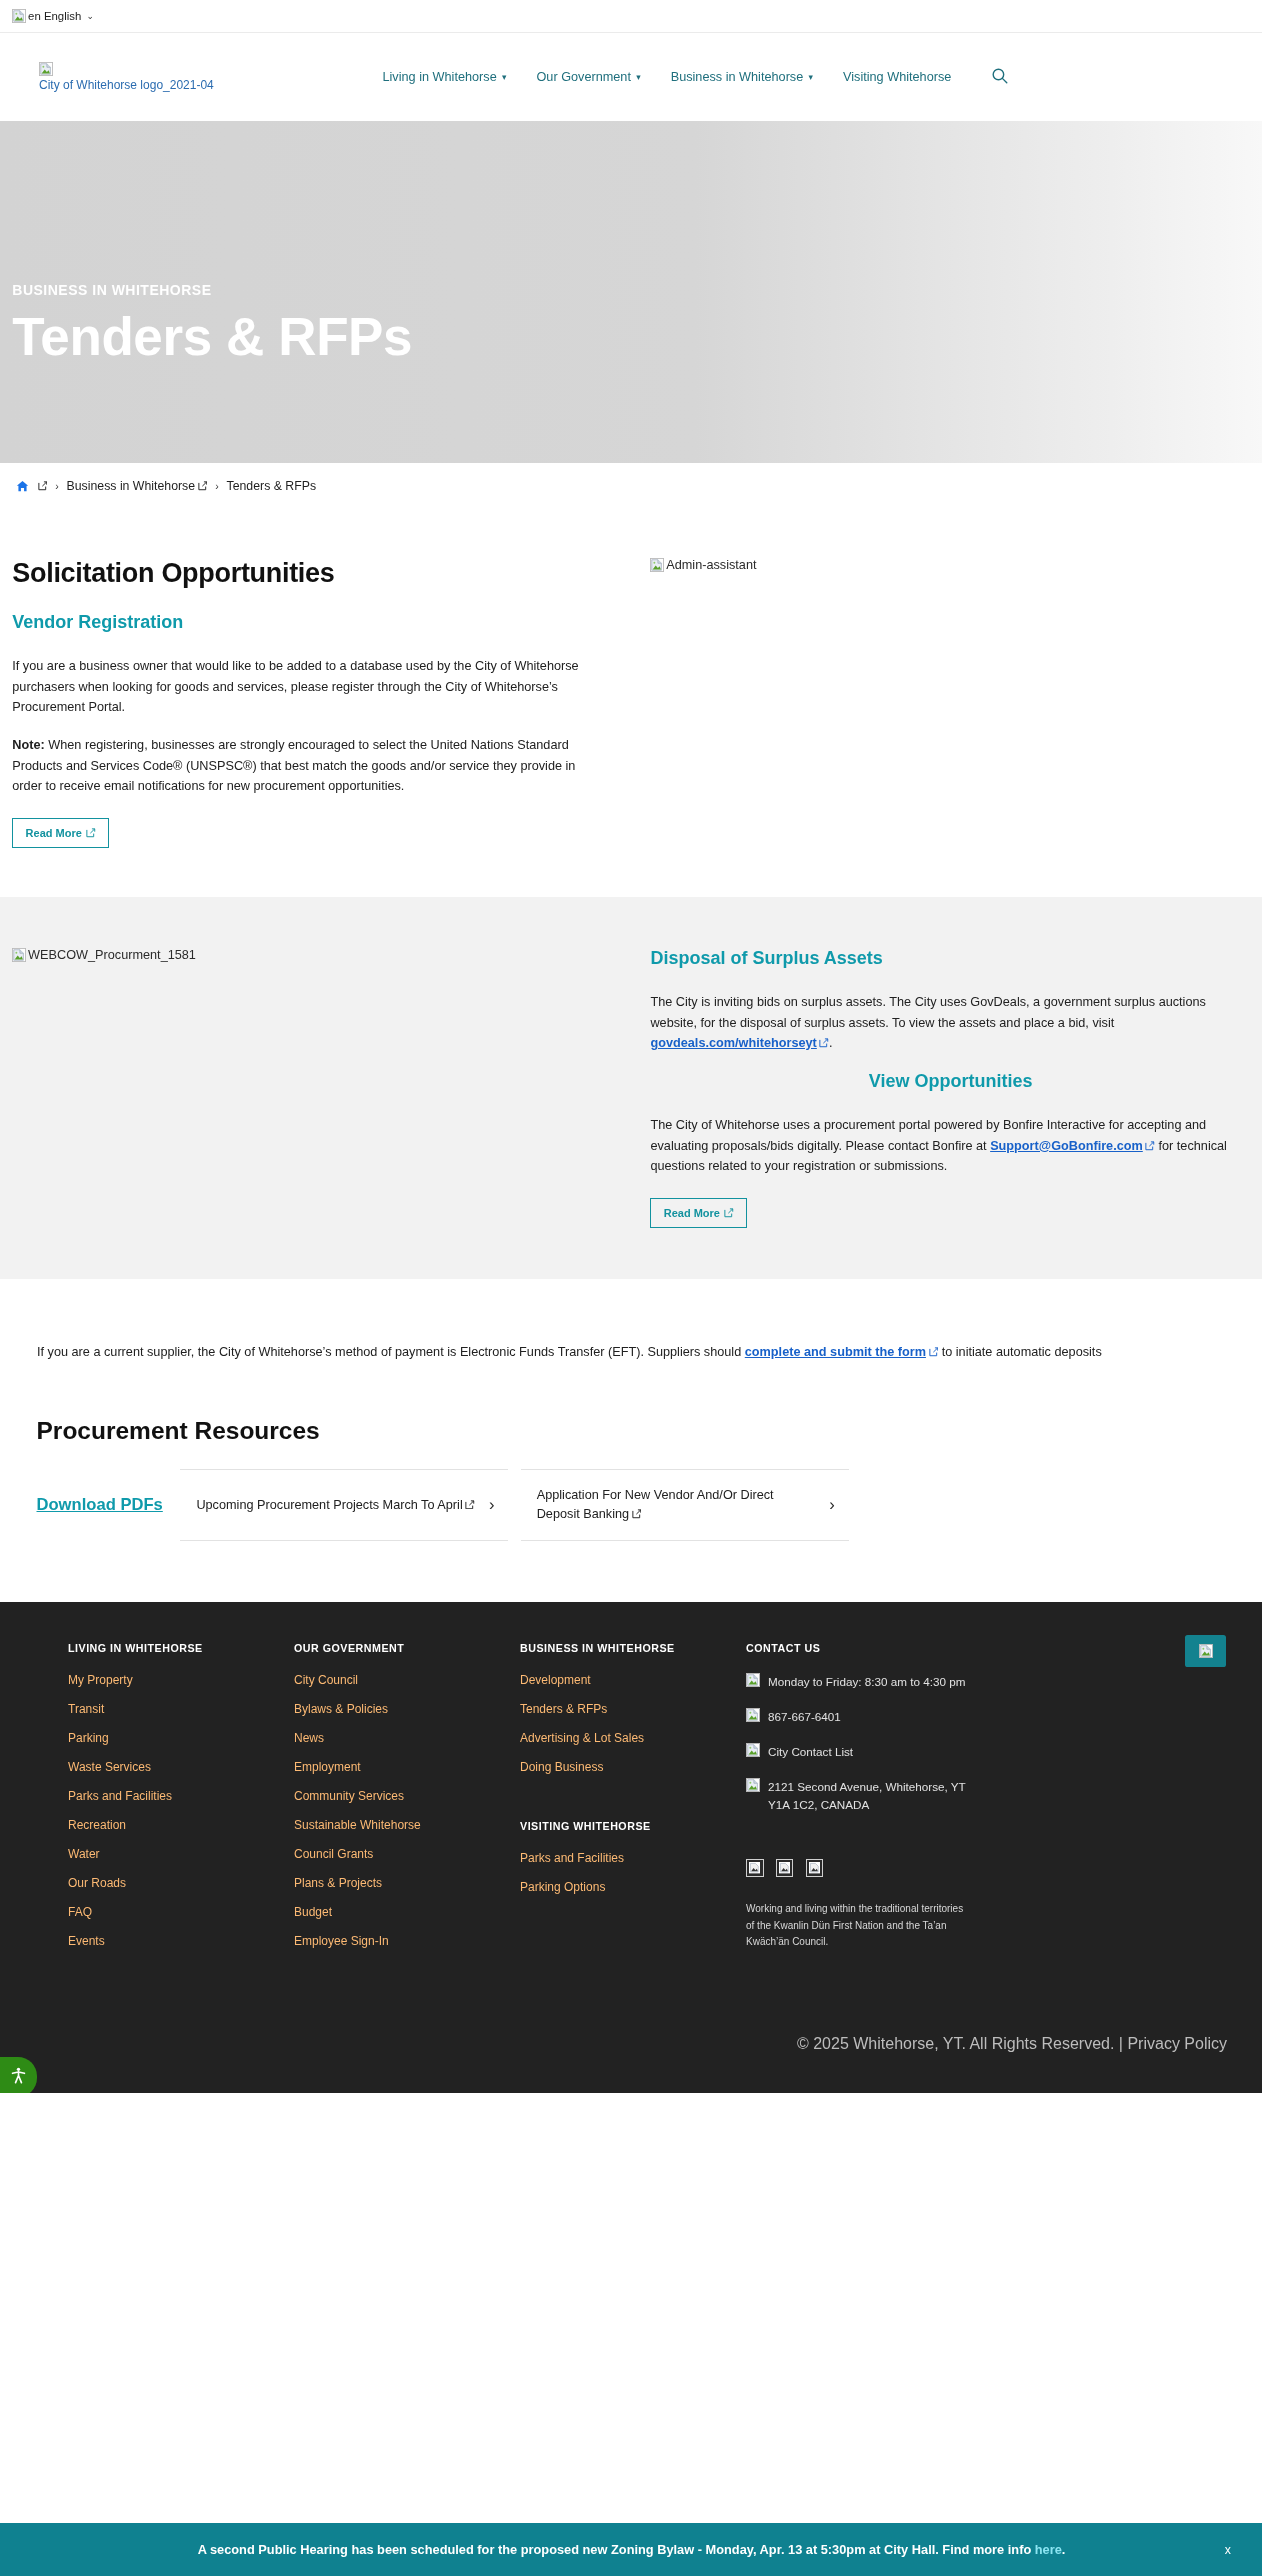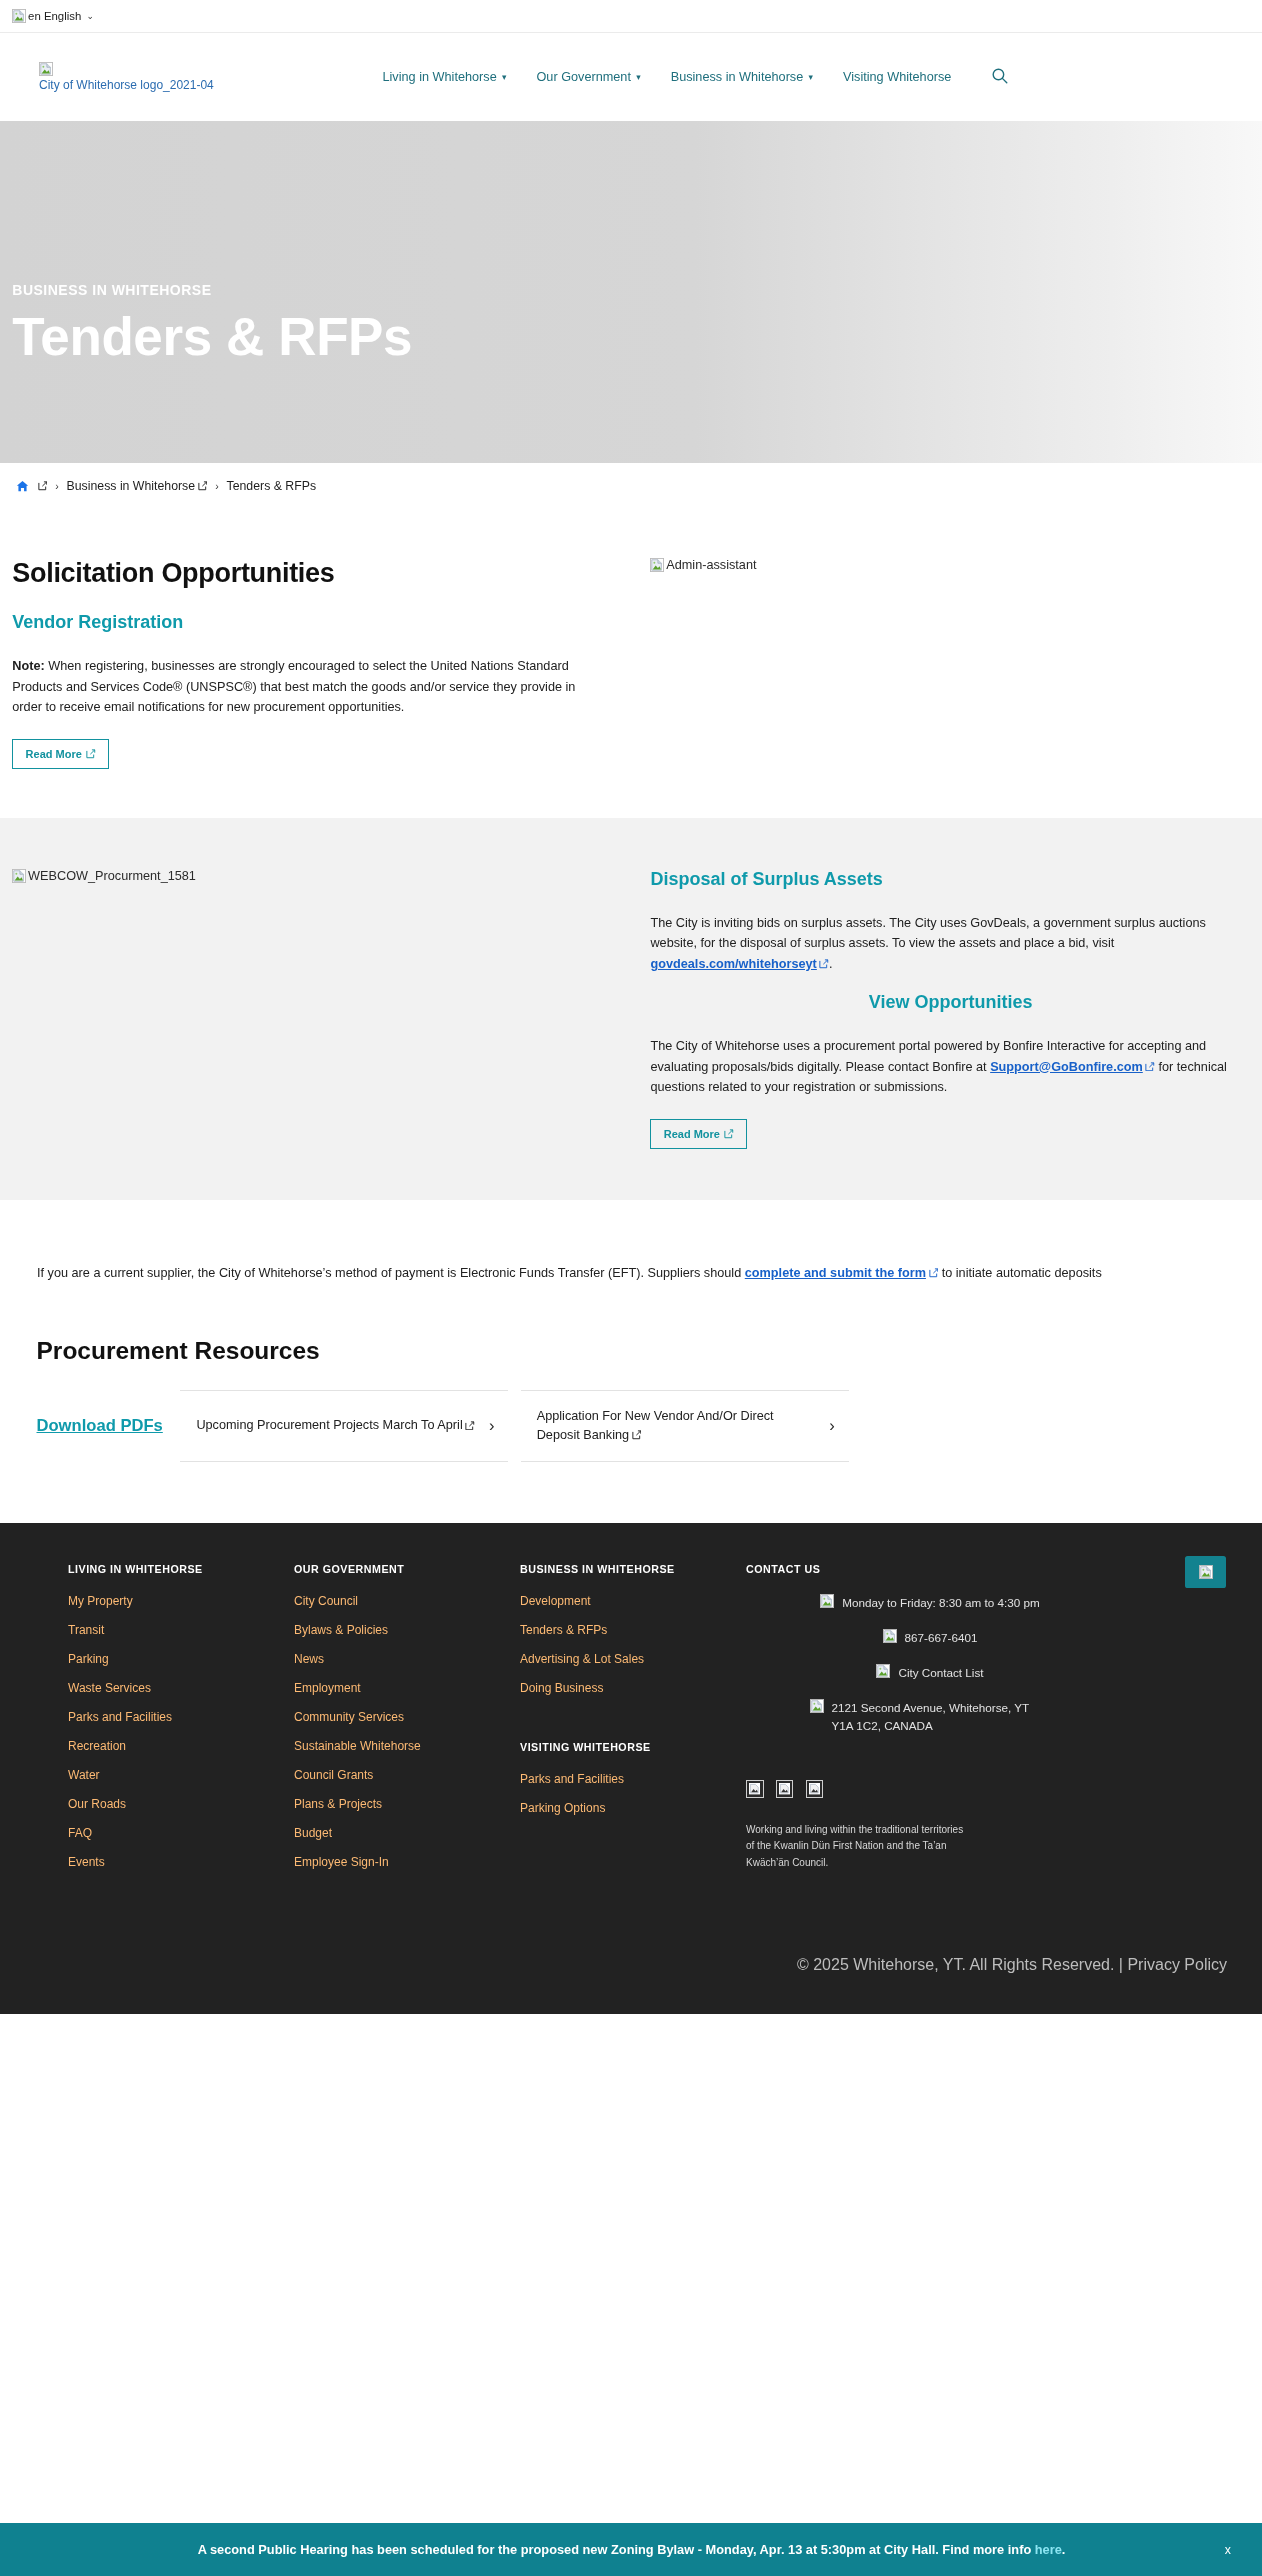--- a/index.html
+++ b/index.html
@@ -286,21 +286,20 @@
     text-decoration: none;
   }
   .fcontact-item {
     display: flex;
     align-items: flex-start;
     gap: 8px;
     font-size: 11.7px;
     color: #e2e2e2;
     margin-bottom: 17.5px;
     line-height: 1.5;
-    justify-content: center;
   }
   .fcontact-item .ctext { max-width: 219px; }
   .social-row {
     display: flex;
     gap: 12.3px;
     margin-top: 46px;
     margin-bottom: 24.5px;
   }
   .social-box {
     width: 17.5px; height: 17.5px;
@@ -476,20 +475,21 @@
   </span>
   <span class="bc-sep">›</span>
   <span class="bc-current">Tenders &amp; RFPs</span>
 </div>
 
 <section class="section sec-white">
   <div class="two-col">
     <div class="col-left">
       <h2 class="sec-title">Solicitation Opportunities</h2>
       <h3 class="sub-title">Vendor Registration</h3>
+      <p class="body">If you are a business owner that would like to be added to a database used by the City of Whitehorse purchasers when looking for goods and services, please register through the City of Whitehorse’s Procurement Portal.</p>
       <p class="body">
         <b>Note:</b><span> When registering, businesses are strongly encouraged to select the United Nations Standard Products and Services Code® (UNSPSC®) that best match the goods and/or service they provide in order to receive email notifications for new procurement opportunities.</span>
       </p>
       <button class="btn-outline">
         <span>Read More</span>
         <span class="ext-icon">
           <svg width="9.6" height="9.6" viewBox="0 0 11 11" fill="none">
             <path d="M1 2.2 L1 10 L8.8 10 L8.8 6.4" stroke="#12929f" stroke-width="1.1"></path>
             <path d="M5 5.9 L10 1" stroke="#12929f" stroke-width="1.1"></path>
             <path d="M6.8 1 L10 1 L10 4.2" stroke="#12929f" stroke-width="1.1" fill="none"></path>

